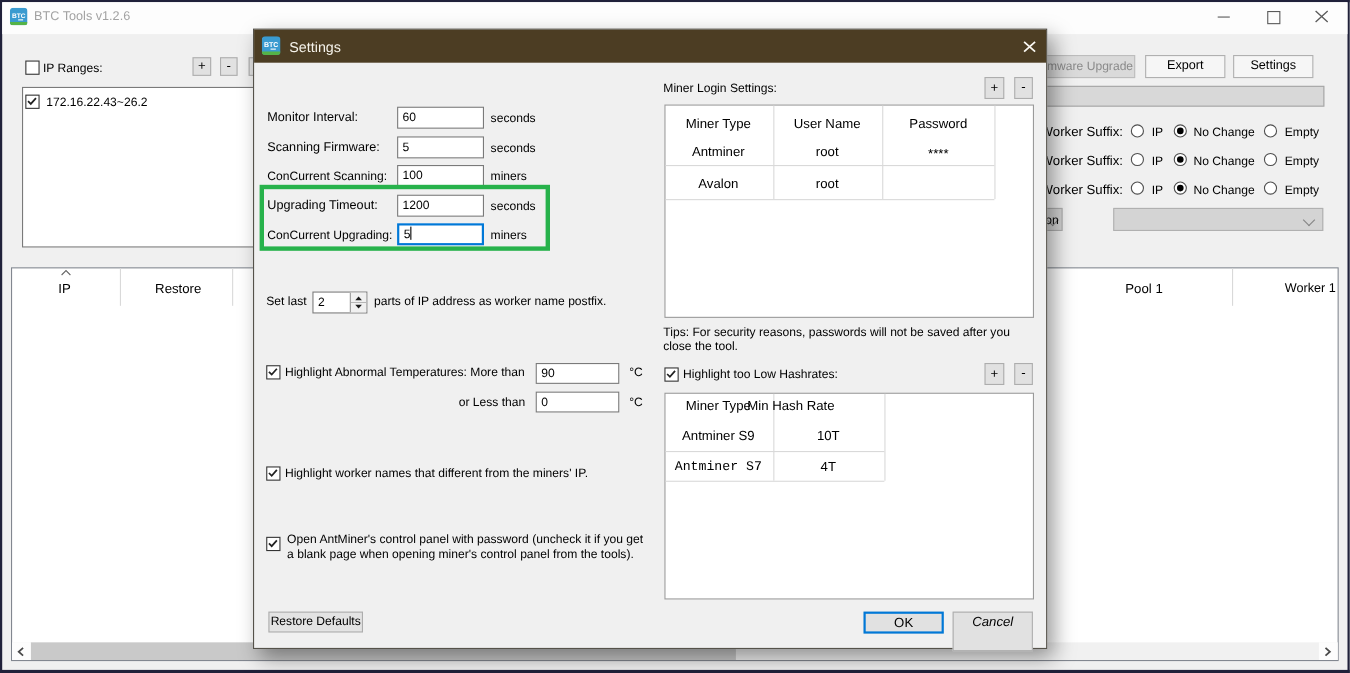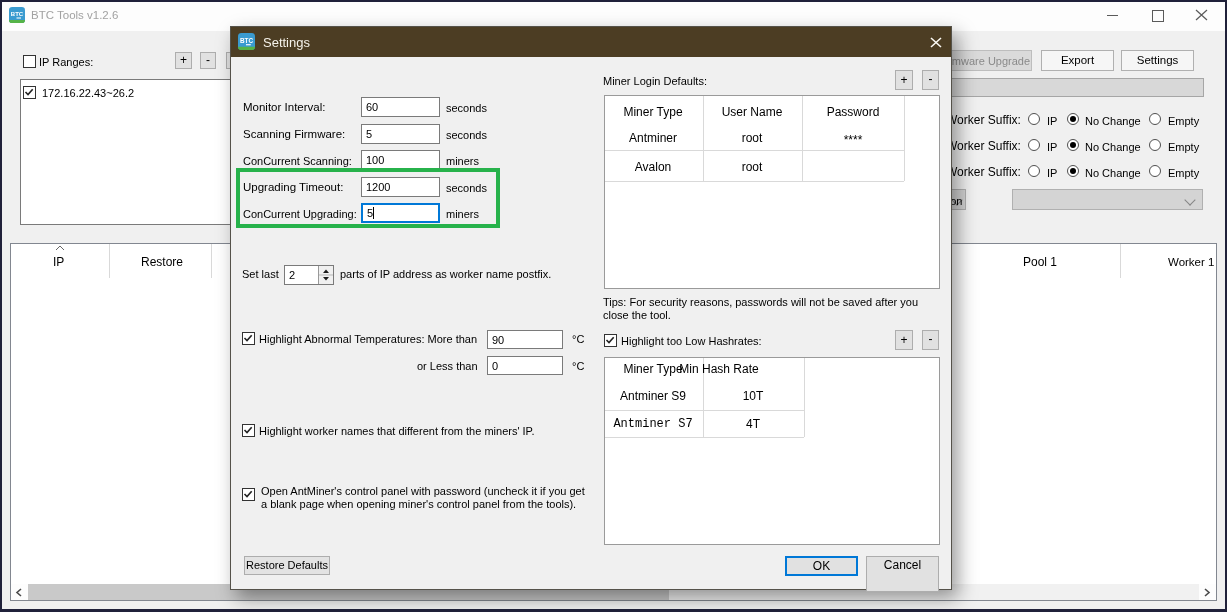--- a/index.html
+++ b/index.html
@@ -193,21 +193,21 @@
 
 <div class="cb" style="left:242px;top:488px;">
   <svg width="10" height="10" viewBox="0 0 10 10">
       <path d="M1.5 5 L4 7.5 L8.7 2.2" stroke="#222" stroke-width="1.6" fill="none"></path>
     </svg>
 </div>
 <div class="abs" style="left:261px;top:485px;font-size:11px;line-height:12.5px;color:#000;width:328px;">Open AntMiner's control panel with password (uncheck it if you get a blank page when opening miner's control panel from the tools).</div>
 
 <div class="btn" style="left:244px;top:556px;width:86px;height:19px;line-height:17px;background:#e3e3e3;font-size:11px;white-space:nowrap;">Restore Defaults</div>
 
-<div class="t11" style="left:603px;top:75px;">Miner Login Defaults:</div>
+<div class="t11" style="left:603px;top:75px;">Miner Login Settings:</div>
 <div class="btn" style="left:895px;top:70px;width:18px;height:20px;line-height:18px;">+</div>
 <div class="btn" style="left:922px;top:70px;width:17px;height:20px;line-height:17px;">-</div>
 
 <div class="abs" style="left:604px;top:95px;width:336px;height:194px;background:#fff;border:1px solid #9a9a9a;box-sizing:border-box;"></div>
 <div class="vline" style="left:703px;top:96px;height:85px;"></div>
 <div class="vline" style="left:802px;top:96px;height:85px;"></div>
 <div class="vline" style="left:904px;top:96px;height:85px;"></div>
 <div class="hline" style="left:605px;top:150px;width:299px;"></div>
 <div class="hline" style="left:605px;top:181px;width:299px;"></div>
 <div class="abs t12" style="left:653px;top:105px;transform:translateX(-50%);left:653px;">Miner Type</div>
@@ -236,13 +236,13 @@
 <div class="hline" style="left:605px;top:410px;width:199px;"></div>
 <div class="hline" style="left:605px;top:437px;width:199px;"></div>
 <div class="abs t12" style="left:653px;top:362px;transform:translateX(-50%);">Miner Type</div>
 <div class="abs t12" style="left:719px;top:362px;transform:translateX(-50%);text-align:center;">Min Hash Rate</div>
 <div class="abs t12" style="left:653px;top:389px;transform:translateX(-50%);">Antminer S9</div>
 <div class="abs t12" style="left:753px;top:389px;transform:translateX(-50%);">10T</div>
 <div class="abs t12" style="left:653px;top:417px;transform:translateX(-50%);font-family:Liberation Mono, monospace;">Antminer S7</div>
 <div class="abs t12" style="left:753px;top:417px;transform:translateX(-50%);">4T</div>
 
 <div class="btn" style="left:785px;top:556px;width:73px;height:20px;line-height:16px;border:2px solid #0078d7;">OK</div>
-<div class="btn" style="left:866px;top:556px;width:73px;height:36px;line-height:17px;">Cancel</div>
+<div class="btn" style="left:866px;top:556px;width:73px;height:36px;line-height:17px;font-style:italic;">Cancel</div>
 
 </body></html>

